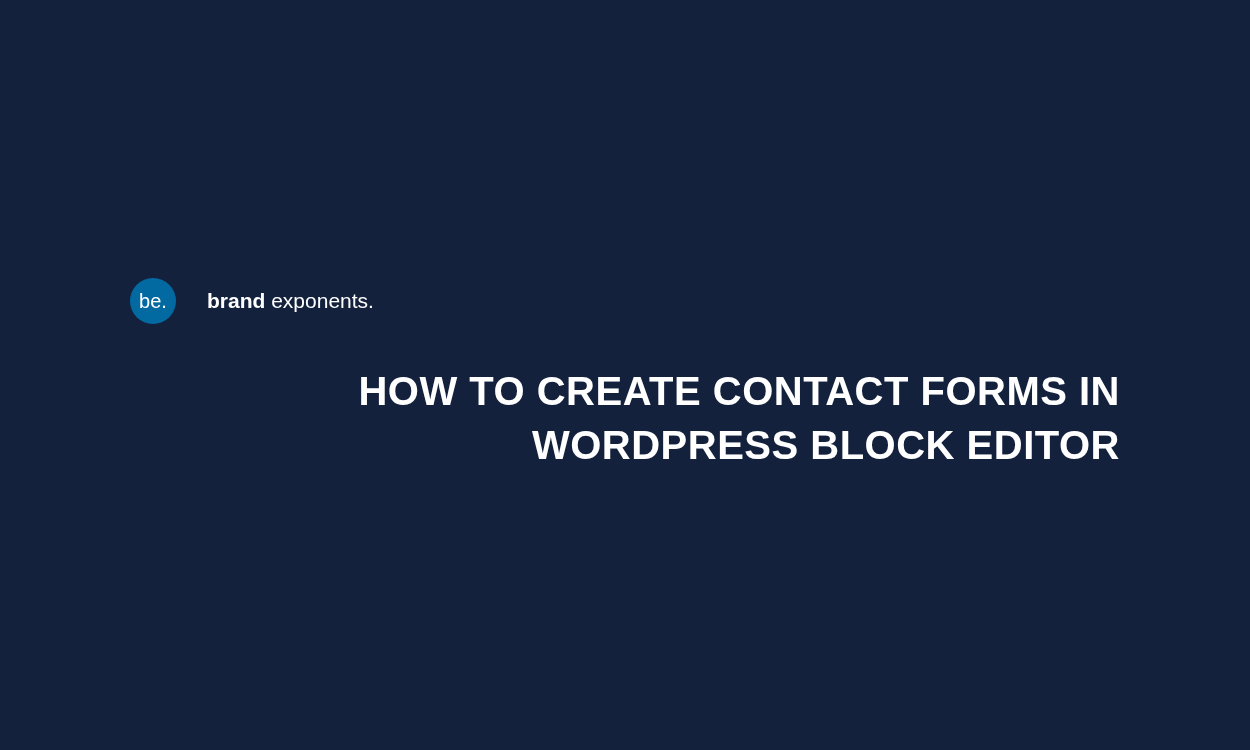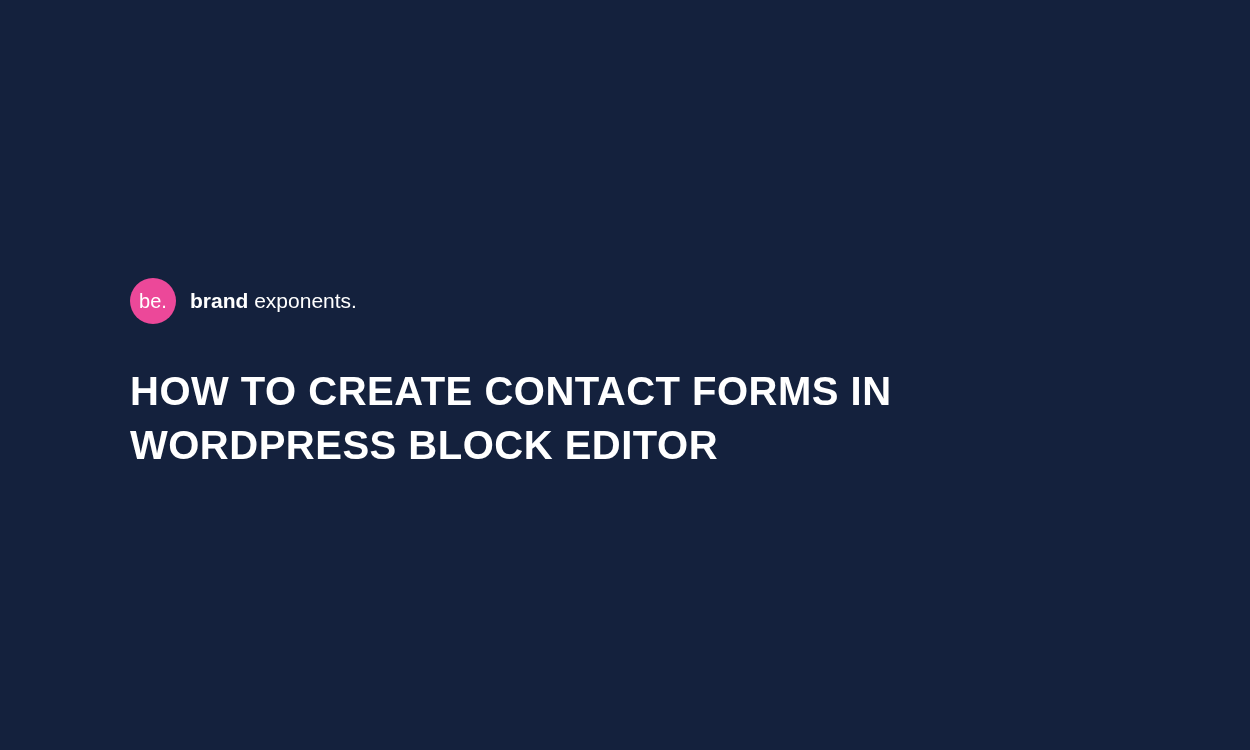--- a/index.html
+++ b/index.html
@@ -24,37 +24,38 @@
     .logo-row {
       display: flex;
       align-items: center;
       gap: 14px;
       margin-bottom: 40px;
     }
     .logo-circle {
       width: 46px;
       height: 46px;
       border-radius: 50%;
-      background: #ec4899;
+      background: #0369a1;
       display: flex;
       align-items: center;
       justify-content: center;
       color: #fff;
       font-size: 20px;
       font-weight: 500;
     }
-    .logo-text { color: #fff; font-size: 21px; }
+    .logo-text { color: #fff; font-size: 21px; margin-left: 17px; }
     .logo-text .bold { font-weight: 700; }
     .logo-text .light { font-weight: 300; }
     .heading {
       color: #fff;
       font-size: 40px;
       font-weight: 800;
       line-height: 1.35;
       letter-spacing: 0.5px;
+      text-align: right;
     }
     .right { flex-shrink: 0; }
     .form-icon { width: 260px; height: 300px; }
     .form-icon rect, .form-icon line { stroke: #fff; fill: none; }
   </style>
 </head>
 <body>
 
 <div class="content">
   <div class="left">

